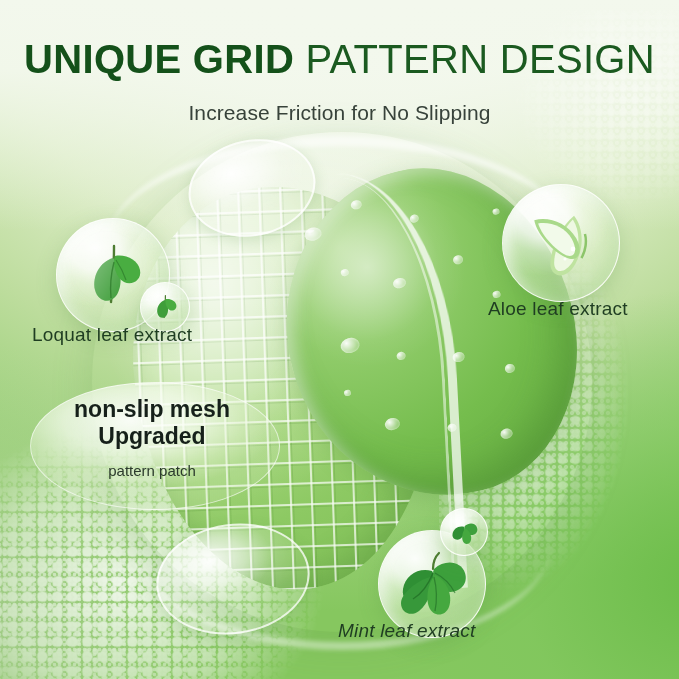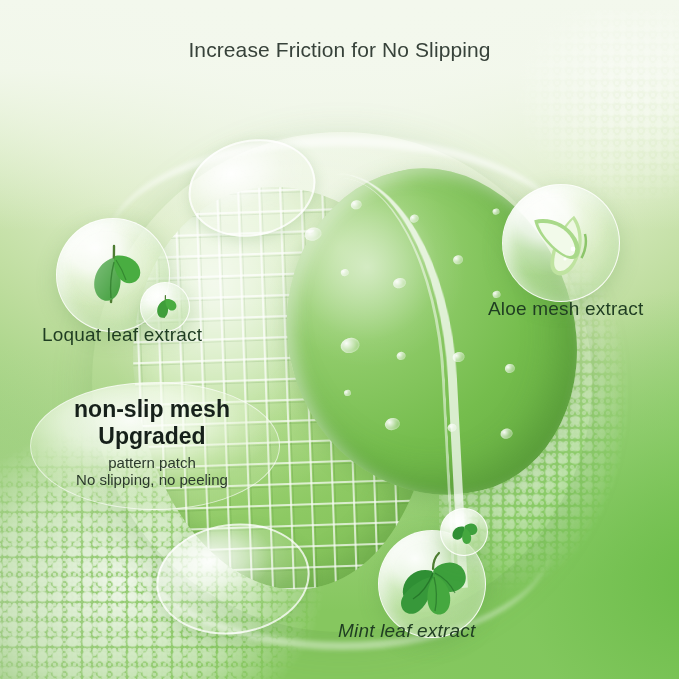--- a/index.html
+++ b/index.html
@@ -55,21 +55,21 @@
     -webkit-mask-image:radial-gradient(55% 60% at 70% 40%, #000 0%, rgba(0,0,0,.45) 55%, rgba(0,0,0,0) 82%);
             mask-image:radial-gradient(55% 60% at 70% 40%, #000 0%, rgba(0,0,0,.45) 55%, rgba(0,0,0,0) 82%);
     opacity:.55;
   }
 
   
   .head-wrap{position:absolute;left:0;right:0;top:38px;text-align:center;}
   .headline{font-size:40px;line-height:1.05;letter-spacing:.3px;white-space:nowrap;}
   .headline .bold{font-weight:bold;color:#14511a;}
   .headline .light{font-weight:normal;color:#1b5a20;}
-  .subtitle{margin-top:0;font-size:21px;color:#37423a;letter-spacing:.1px;}
+  .subtitle{margin-top:21px;font-size:21px;color:#37423a;letter-spacing:.1px;}
 
   
   .patch-stage{position:absolute;left:92px;top:132px;width:500px;height:510px;}
 
   .patch-outer{position:absolute;left:0;top:0;width:500px;height:500px;border-radius:50%;
     background:radial-gradient(60% 60% at 42% 30%, rgba(255,255,255,.55) 0%, rgba(255,255,255,.18) 45%, rgba(255,255,255,0) 70%);
     box-shadow:0 10px 40px rgba(90,150,70,.22);
   }
 
   
@@ -161,34 +161,34 @@
     display:flex;align-items:center;justify-content:center;overflow:hidden;
   }
   .badge-loquat{left:56px;top:218px;width:112px;height:112px;}
   .badge-loquat-sm{left:140px;top:282px;width:48px;height:48px;}
   .badge-aloe{left:502px;top:184px;width:116px;height:116px;}
   .badge-mint{left:378px;top:530px;width:106px;height:106px;}
   .badge-mint-sm{left:440px;top:508px;width:46px;height:46px;}
 
   
   .label{position:absolute;color:#1f3d22;font-size:19px;letter-spacing:.2px;white-space:nowrap;}
-  .label-loquat{left:42px;top:324px;}
+  .label-loquat{left:32px;top:324px;}
   .label-aloe{left:488px;top:298px;}
   .label-mint{left:338px;top:620px;font-style:italic;}
 
   
   .callout{position:absolute;left:46px;top:396px;width:212px;text-align:center;}
   .callout-oval{position:absolute;left:-16px;top:-14px;width:248px;height:126px;border-radius:50%;
     background:radial-gradient(60% 55% at 40% 30%, rgba(255,255,255,.92) 0%, rgba(248,253,242,.72) 45%, rgba(232,245,216,.45) 75%, rgba(225,242,206,.18) 100%);
     border:1px solid rgba(255,255,255,.6);
     filter:blur(.2px);
   }
   .callout-inner{position:relative;}
   .callout-title{font-size:23px;font-weight:bold;color:#16201a;line-height:1.18;}
-  .callout-sub1{margin-top:4px;font-size:15px;color:#2b3a2c;}
+  .callout-sub1{margin-top:12px;font-size:15px;color:#2b3a2c;}
   .callout-sub2{font-size:15px;color:#2b3a2c;line-height:1.25;}
 </style>
 </head>
 <body>
 
 <div id="stage">
 
   <div class="bg-base"></div>
   <div class="bg-rightglow"></div>
   <div class="bg-leftglow"></div>
@@ -228,20 +228,21 @@
     <div class="s-curve"></div>
     <div class="s-curve2"></div>
     <div class="arc-top"></div>
     <div class="arc-bottom"></div>
 
     <div class="dot-bubble dot-top"></div>
     <div class="dot-bubble dot-bottom"></div>
   </div>
 
   <div class="head-wrap">
+    <div class="headline"><span class="bold">UNIQUE GRID</span><span class="light"> PATTERN DESIGN</span></div>
     <div class="subtitle">Increase Friction for No Slipping</div>
   </div>
 
   <div class="badge badge-loquat">
     <svg width="86" height="86" viewBox="0 0 86 86">
       <path d="M44 14 C44 30 43 52 41 70" stroke="#4e7d32" stroke-width="2.4" fill="none" stroke-linecap="round"></path>
       <path d="M43 26 C30 30 22 44 25 58 C28 70 40 72 46 64 C53 55 52 34 43 26 Z" fill="#3f9e3a"></path>
       <path d="M43 26 C30 30 22 44 25 58 C28 70 40 72 46 64 C53 55 52 34 43 26 Z" fill="url(#lqg)" opacity=".55"></path>
       <path d="M45 24 C56 22 68 28 70 38 C72 48 62 54 54 50 C46 46 42 32 45 24 Z" fill="#49ad41"></path>
       <path d="M41 66 C40 56 41 42 44 30" stroke="#2e7a2b" stroke-width="1.4" fill="none" opacity=".75"></path>
@@ -271,21 +272,21 @@
         <path d="M66 30 C70 36 72 46 70 54" stroke="#8cc56a" stroke-width="2.5" fill="none"></path>
       </g>
       <g transform="rotate(-38 40 40)">
         <path d="M34 14 C48 20 58 36 56 54 C54 68 44 74 38 66 C31 57 26 30 34 14 Z" fill="#a9d98a"></path>
         <path d="M35 19 C46 25 54 38 52 52 C50 64 43 69 38 62 C33 54 30 32 35 19 Z" fill="#f2faea"></path>
       </g>
       <circle cx="58" cy="52" r="2.4" fill="#ffffff" opacity=".9"></circle>
       <circle cx="50" cy="62" r="1.6" fill="#ffffff" opacity=".8"></circle>
     </svg>
   </div>
-  <div class="label label-aloe">Aloe mesh extract</div>
+  <div class="label label-aloe">Aloe leaf extract</div>
 
   <div class="badge badge-mint">
     <svg width="86" height="86" viewBox="0 0 86 86">
       <path d="M43 30 C30 26 16 34 14 48 C12 60 24 66 34 60 C44 54 48 38 43 30 Z" fill="#2f8f34"></path>
       <path d="M45 28 C56 18 72 20 76 32 C80 44 68 54 56 50 C46 46 42 34 45 28 Z" fill="#3da03c"></path>
       <path d="M42 36 C44 48 40 62 30 70 C22 76 12 72 12 62 C12 52 30 38 42 36 Z" fill="#37983a"></path>
       <path d="M46 34 C58 40 64 54 60 66 C56 76 44 76 40 66 C36 56 40 40 46 34 Z" fill="#45a83f"></path>
       <path d="M44 32 C40 42 34 52 24 58" stroke="#1f6b24" stroke-width="1.4" fill="none" opacity=".7"></path>
       <path d="M46 32 C54 36 62 44 66 52" stroke="#1f6b24" stroke-width="1.3" fill="none" opacity=".6"></path>
       <path d="M45 36 C48 48 48 60 46 70" stroke="#1f6b24" stroke-width="1.3" fill="none" opacity=".6"></path>
@@ -300,17 +301,16 @@
     </svg>
   </div>
   <div class="label label-mint">Mint leaf extract</div>
 
   <div class="callout">
     <div class="callout-oval"></div>
     <div class="callout-inner">
       <div class="callout-title">non-slip mesh</div>
       <div class="callout-title">Upgraded</div>
       <div class="callout-sub1">pattern patch</div>
-      <div class="callout-sub2">No slipping, no peeling</div>
     </div>
   </div>
 
 </div>
 
 </body></html>

